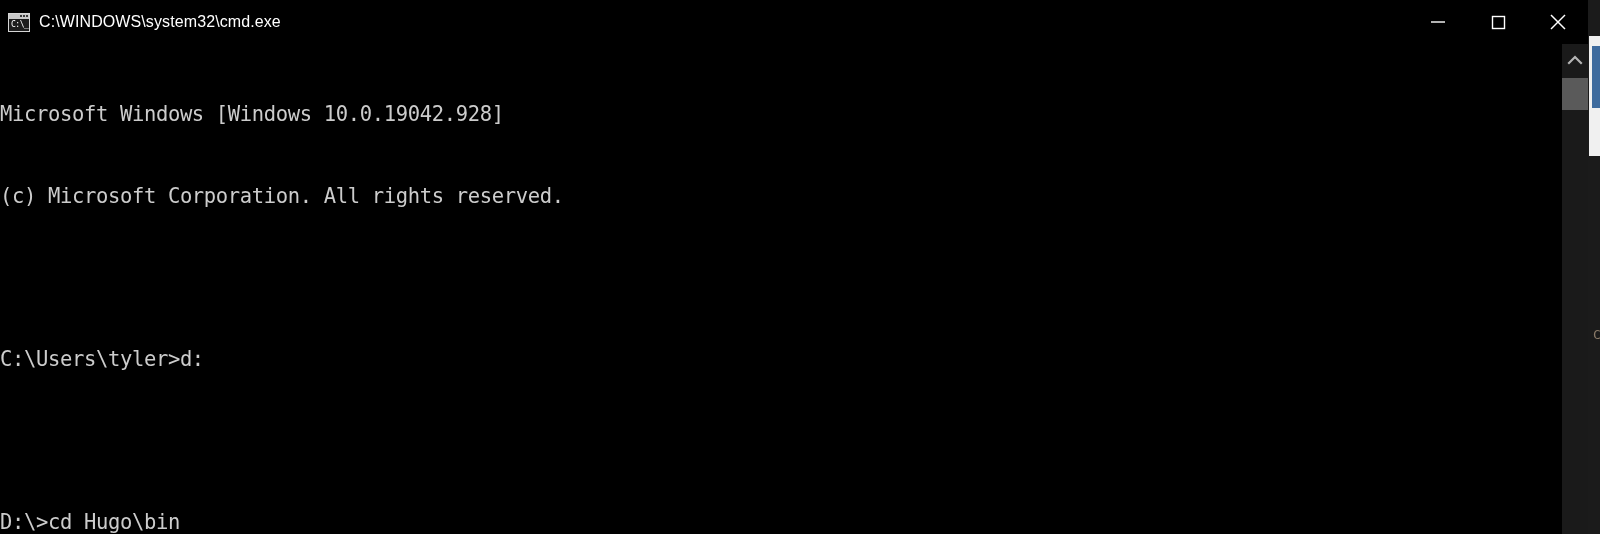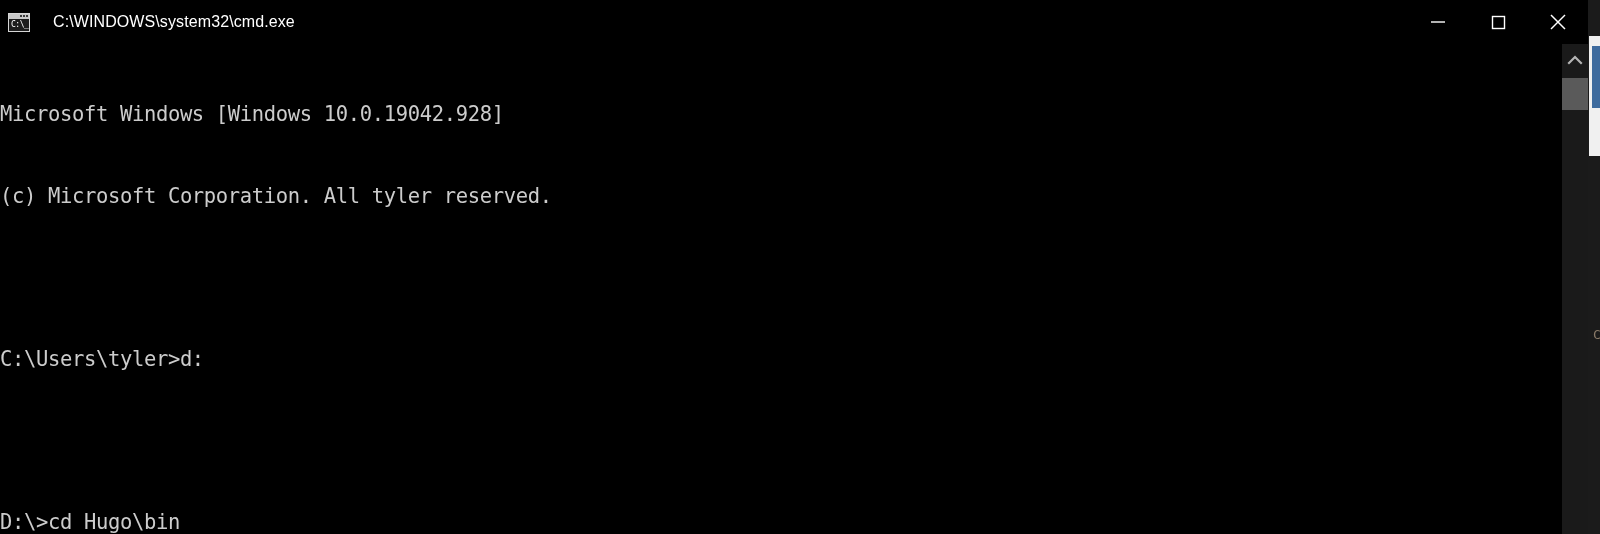--- a/index.html
+++ b/index.html
@@ -70,21 +70,21 @@
     height: 44px;
     background: #000000;
     display: flex;
     align-items: center;
   }
 
   #title-icon {
     width: 22px;
     height: 19px;
     margin-left: 8px;
-    margin-right: 23px;
+    margin-right: 9px;
     position: relative;
     background: #1c1c1c;
     border: 1px solid #d6d6d6;
     box-sizing: border-box;
     flex: none;
   }
   #title-icon .icon-titlebar {
     position: absolute;
     top: 0;
     left: 0;
@@ -234,21 +234,21 @@
           <line x1="5" y1="5" x2="19" y2="19" stroke="#ffffff" stroke-width="1.5"></line>
           <line x1="19" y1="5" x2="5" y2="19" stroke="#ffffff" stroke-width="1.5"></line>
         </svg>
       </div>
     </div>
   </div>
 
   <div id="console">
     <div id="console-lines">
       <div class="cline">Microsoft Windows [Windows 10.0.19042.928]</div>
-      <div class="cline">(c) Microsoft Corporation. All tyler reserved.</div>
+      <div class="cline">(c) Microsoft Corporation. All rights reserved.</div>
       <div class="cline"></div>
       <div class="cline">C:\Users\tyler&gt;d:</div>
       <div class="cline"></div>
       <div class="cline">D:\&gt;cd Hugo\bin</div>
       
       
       
       
       
       

